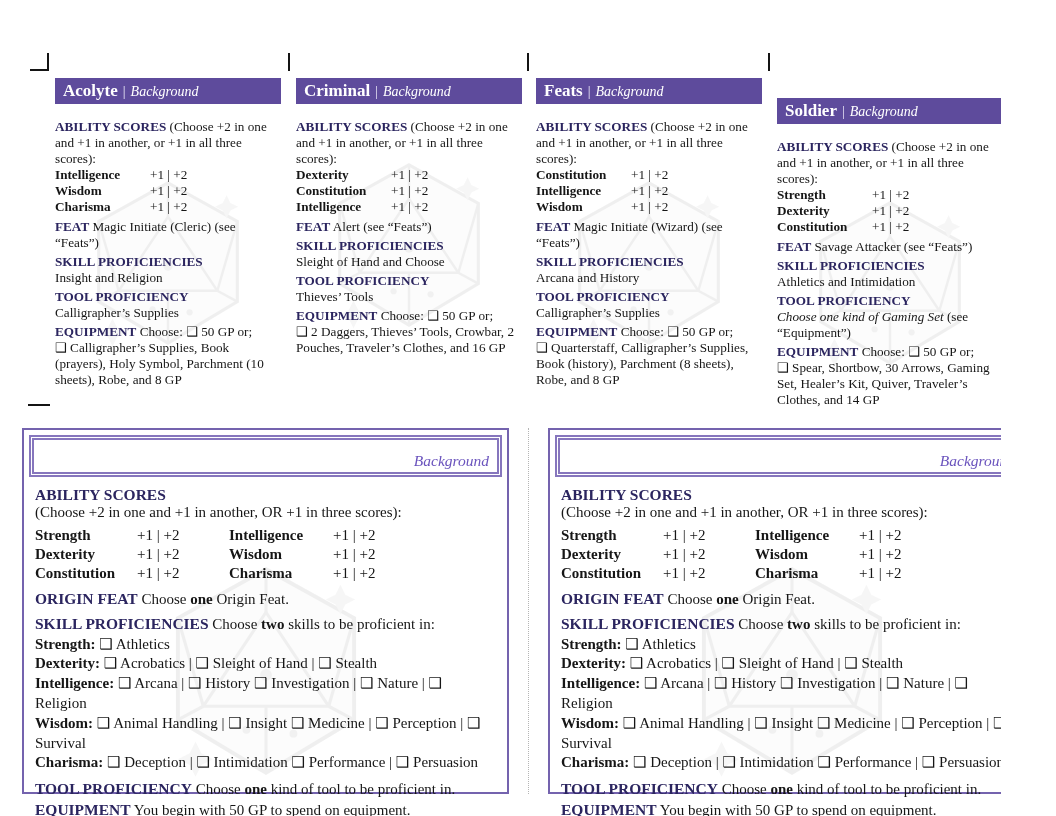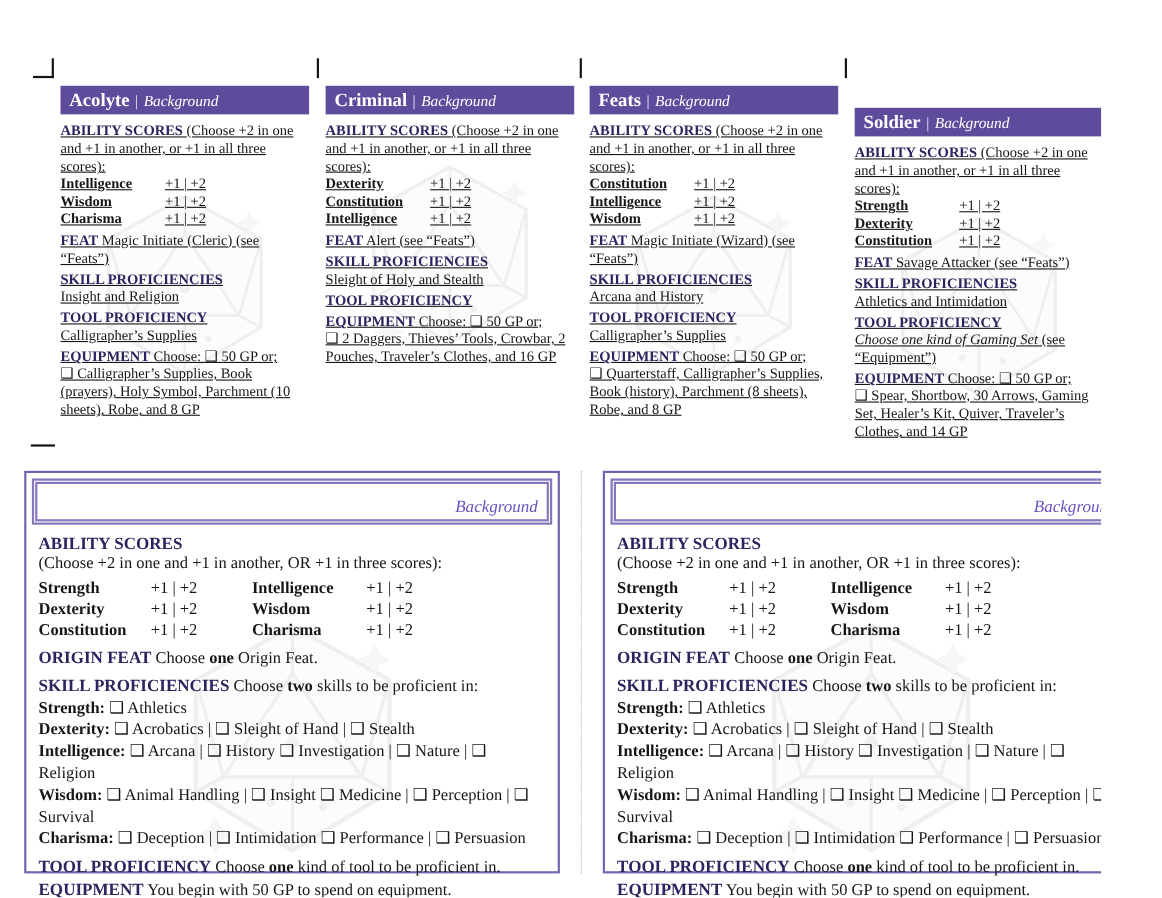--- a/index.html
+++ b/index.html
@@ -15,21 +15,21 @@
   
   .watermark{position:absolute;left:50%;top:56%;transform:translate(-50%,-50%);opacity:0.13;z-index:-1;}
 
   
   .mini-card{position:absolute;top:78px;width:226px;height:314px;}
   .mini-header{background:#5e4b9c;color:#ffffff;height:26px;line-height:26px;padding-left:8px;
                white-space:nowrap;overflow:hidden;}
   .mini-title{font-weight:bold;font-size:17px;}
   .mini-sep{font-size:14px;margin:0 5px;color:#ece8f8;}
   .mini-sub{font-style:italic;font-size:14px;}
-  .mini-body{position:relative;z-index:0;padding-top:7px;font-size:13.2px;line-height:1.22;text-decoration:underline;}
+  .mini-body{position:relative;z-index:0;padding-top:15px;font-size:13.2px;line-height:1.22;}
   .h{font-weight:bold;color:#2b255f;}
   .para{margin:0;}
   .gap{margin-top:3px;}
   .abil-row{display:flex;}
   .abil-name{font-weight:bold;width:95px;flex:0 0 95px;}
   .em{font-style:italic;}
 
   
   .big-card{position:absolute;top:428px;width:487px;height:366px;box-sizing:border-box;
             border:2px solid #7463ae;background:#ffffff;}
@@ -151,22 +151,23 @@
           <span class="abil-name">Constitution</span>
           <span class="abil-val">+1 | +2</span>
         </div>
       <div class="abil-row">
           <span class="abil-name">Intelligence</span>
           <span class="abil-val">+1 | +2</span>
         </div>
       <p class="para gap"><span class="h">FEAT</span>
         <span>Alert (see “Feats”)</span></p>
       <p class="para gap h">SKILL PROFICIENCIES</p>
-      <p class="para">Sleight of Holy and Stealth</p>
+      <p class="para">Sleight of Hand and Choose</p>
       <p class="para gap h">TOOL PROFICIENCY</p>
+      <p class="para"><span class="em"></span><span>Thieves’ Tools</span></p>
       <p class="para gap"><span class="h">EQUIPMENT</span>
         <span>Choose: ❑ 50 GP or;</span><br>
         <span>❑ 2 Daggers, Thieves’ Tools, Crowbar, 2 Pouches, Traveler’s Clothes, and 16 GP</span></p>
     </div>
   </div>
 
   <div class="mini-card" style="left:536px;">
     <div class="mini-header">
       <span class="mini-title">Feats</span><span class="mini-sep">|</span><span class="mini-sub">Background</span>
     </div>

